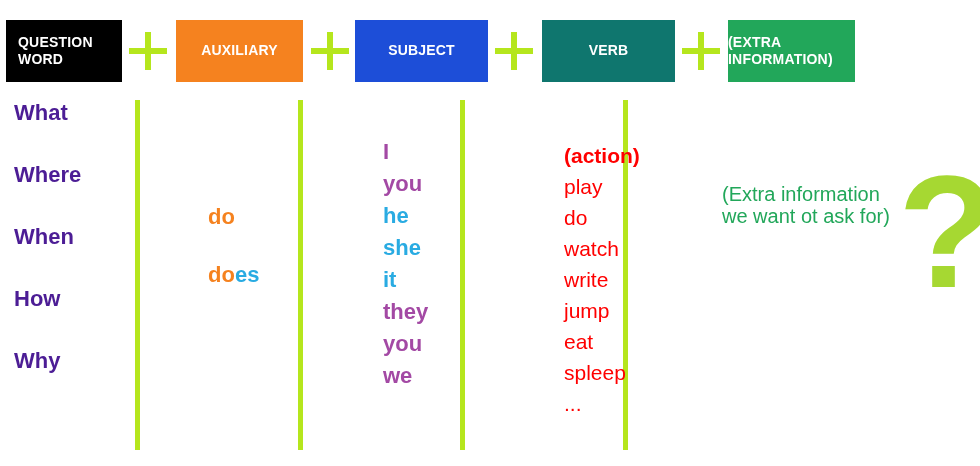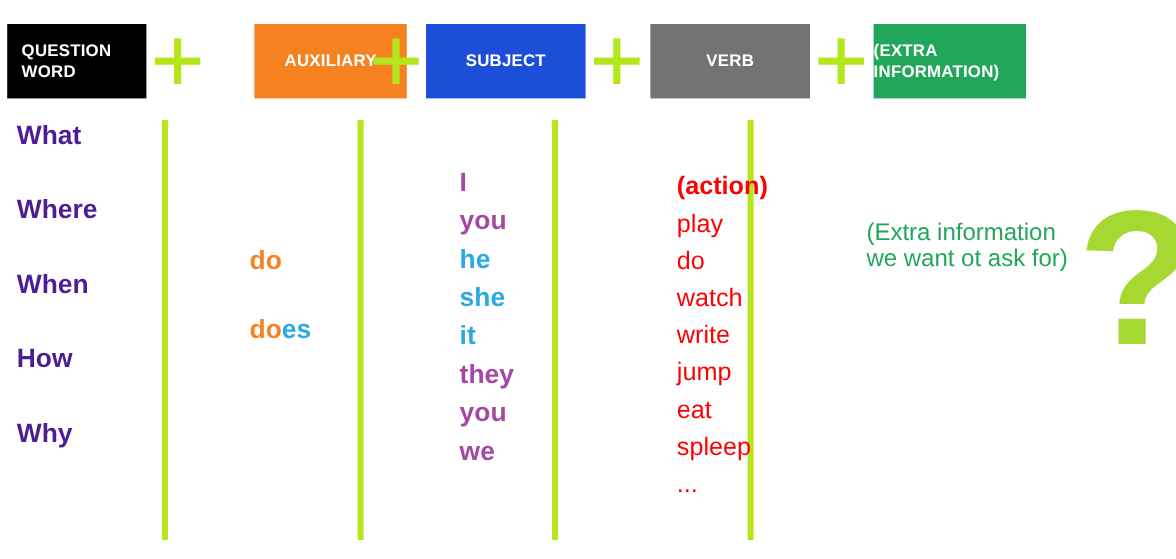--- a/index.html
+++ b/index.html
@@ -29,23 +29,23 @@
     color: #ffffff;
     font-weight: bold;
     font-size: 14px;
     line-height: 1.25;
     letter-spacing: 0.2px;
   }
 
   #box-question  { left: 6px;   width: 116px; background: #000000; padding-left: 12px; }
   #box-question .hdr-label { text-align: left; }
 
-  #box-auxiliary { left: 176px; width: 127px; background: #F5821F; justify-content: center; margin-left: 36px; }
+  #box-auxiliary { left: 176px; width: 127px; background: #F5821F; justify-content: center; }
   #box-subject   { left: 355px; width: 133px; background: #1d4ed8; justify-content: center; }
-  #box-verb      { left: 542px; width: 133px; background: #737373; justify-content: center; }
+  #box-verb      { left: 542px; width: 133px; background: #0f766e; justify-content: center; }
   #box-extra     { left: 728px; width: 127px; background: #22A75A; }
   #box-extra .hdr-label { text-align: left; }
 
   
   .plus {
     position: absolute;
     top: 32px;
     width: 38px;
     height: 38px;
   }

